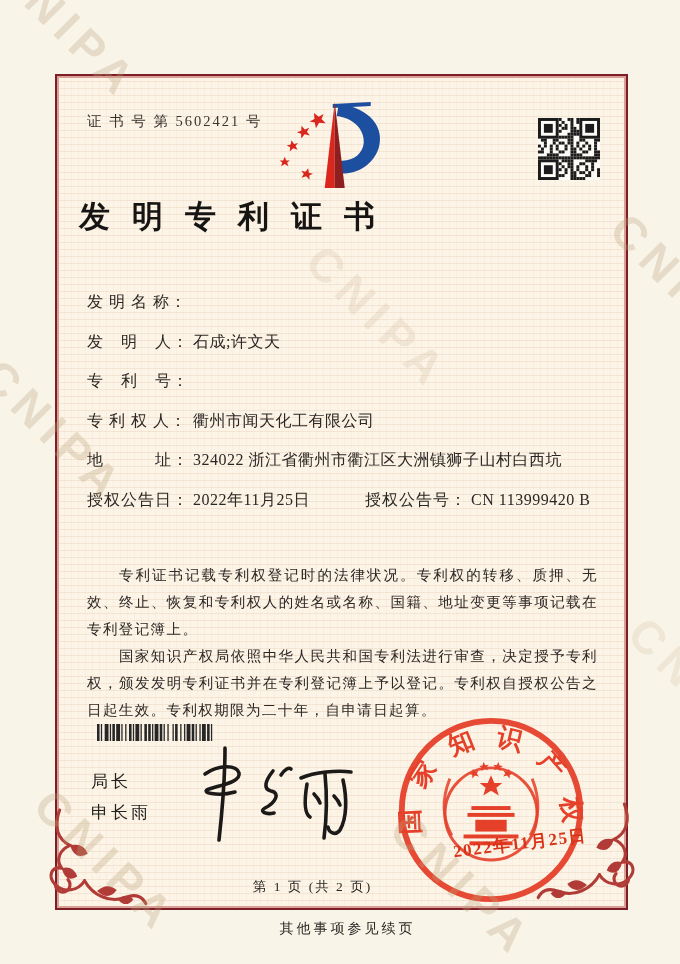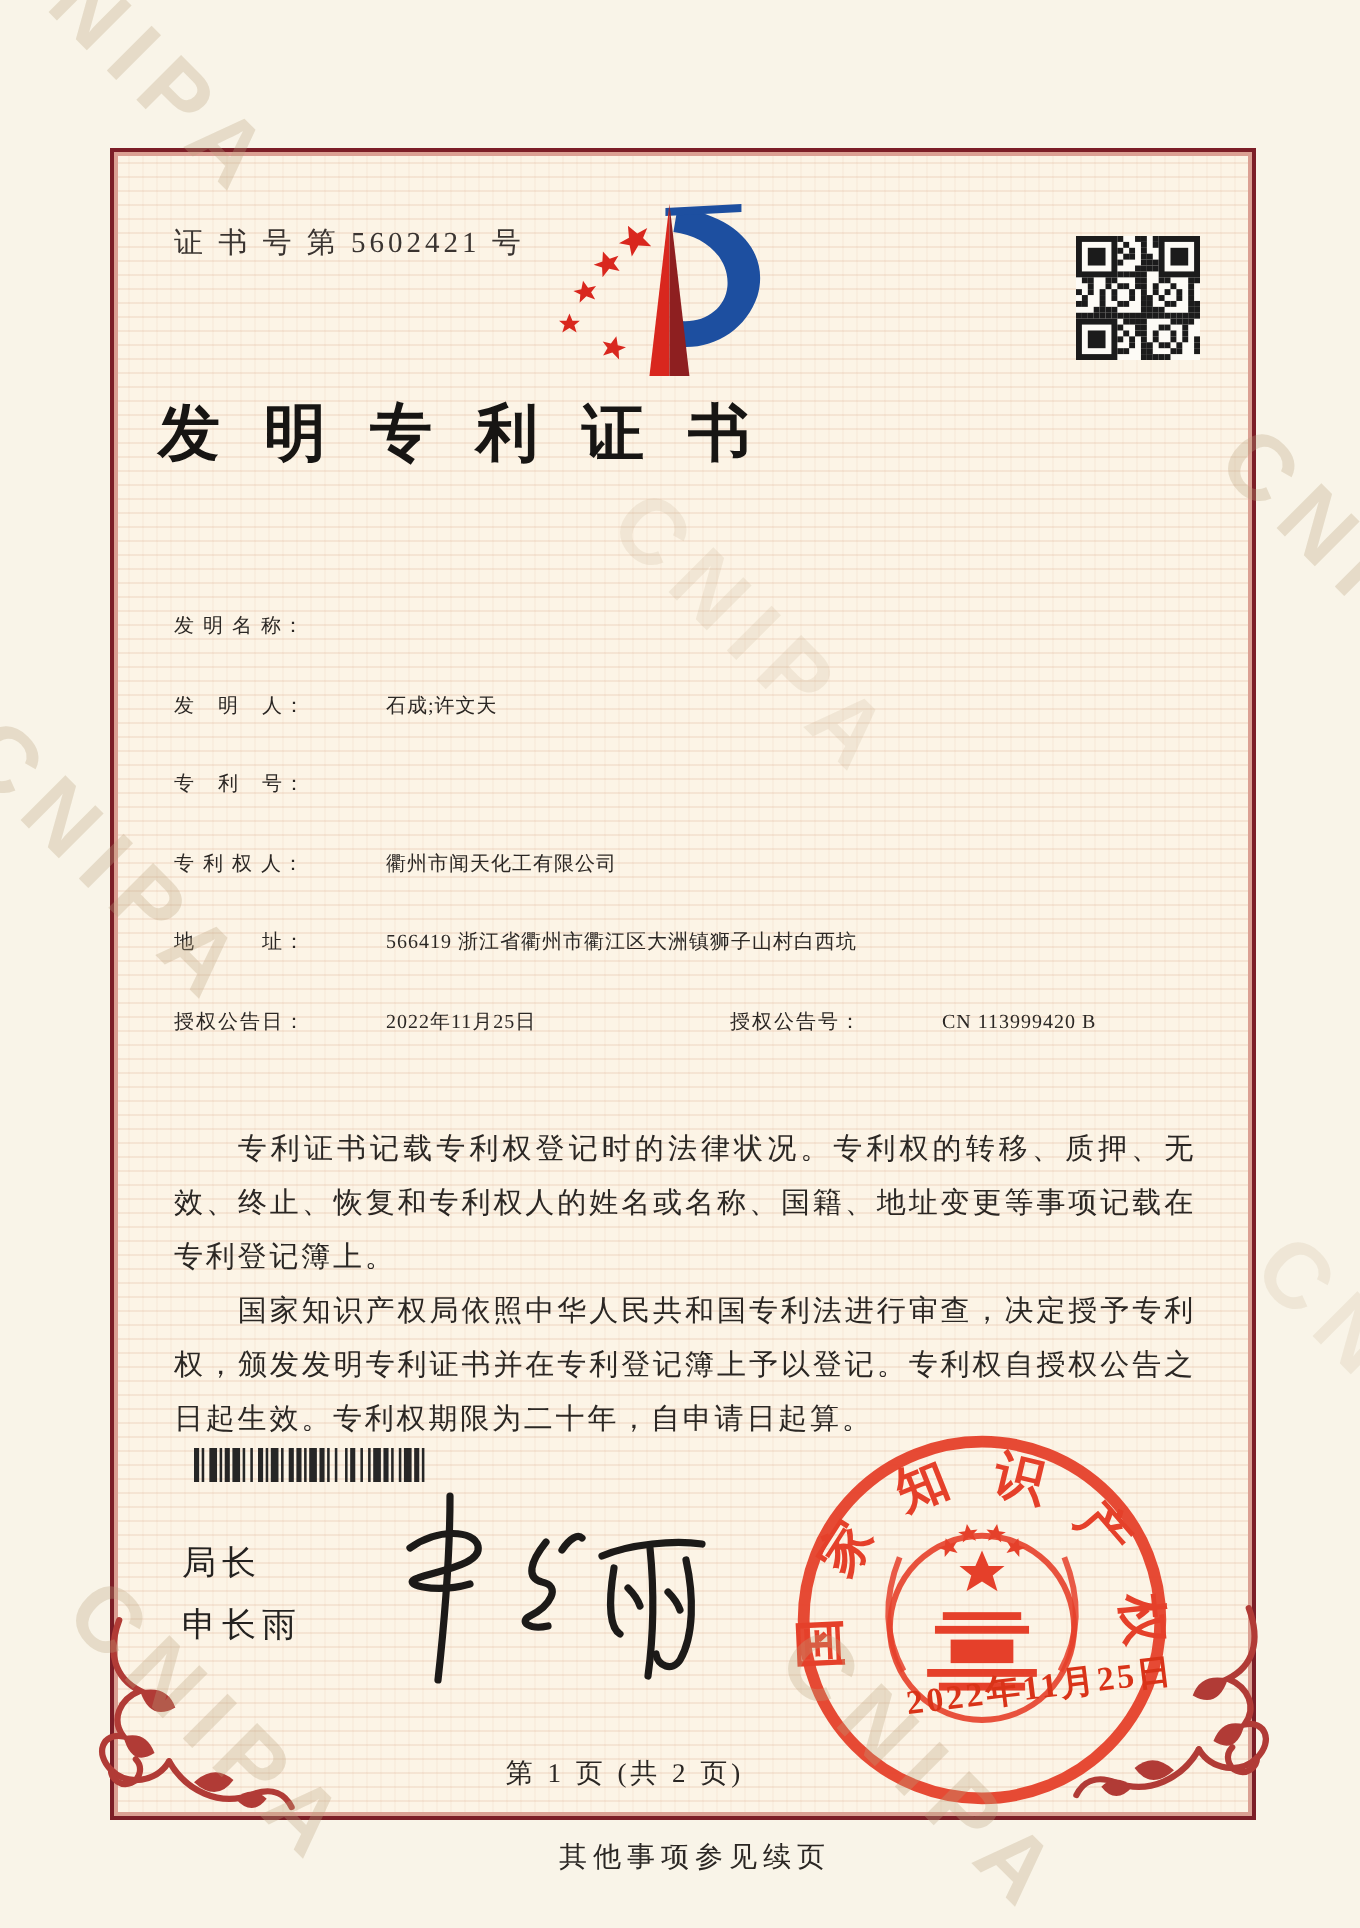--- a/index.html
+++ b/index.html
@@ -20,21 +20,21 @@
   }
   .frame-inner{position:absolute;inset:0;border:2px solid #dba093;pointer-events:none;}
   .certno{position:absolute;left:30px;top:36px;font-size:14.5px;letter-spacing:2px;color:#3a3431;}
   .logo{position:absolute;left:50%;top:24px;transform:translateX(-54%);}
   .qr{position:absolute;right:26px;top:42px;}
   .title{
     position:absolute;left:0;right:0;top:120px;text-align:left;
     font-size:31px;font-weight:700;letter-spacing:22px;padding-left:22px;color:#171513;
   }
   
-  .fields{position:absolute;left:30px;right:26px;top:214px;font-size:10px;color:#2b2724;margin-top:12px;}
+  .fields{position:absolute;left:30px;right:26px;top:214px;font-size:16px;color:#2b2724;}
   .row{display:flex;margin-bottom:16.5px;line-height:23px;white-space:pre-wrap;}
   .lbl{flex:0 0 106px;letter-spacing:1px;}
   .val{letter-spacing:0.5px;}
   .val2w{flex:0 0 172px;}
   
   .paras{position:absolute;left:30px;right:28px;top:486px;font-size:14.5px;line-height:27px;letter-spacing:1.4px;text-align:justify;color:#2b2724;}
   .paras p{margin:0;text-indent:2.2em;}
   .barcode{position:absolute;left:40px;top:648px;}
   
   .signer{position:absolute;left:34px;top:690px;font-size:17px;letter-spacing:3px;line-height:31px;color:#242220;}
@@ -268,21 +268,21 @@
     </div>
     <div class="row">
       <span class="lbl">专　利　号：</span>
     </div>
     <div class="row">
       <span class="lbl">专 利 权 人：</span>
       <span class="val">衢州市闻天化工有限公司</span>
     </div>
     <div class="row">
       <span class="lbl">地　　　址：</span>
-      <span class="val">566419 浙江省衢州市衢江区大洲镇狮子山村白西坑</span>
+      <span class="val">324022 浙江省衢州市衢江区大洲镇狮子山村白西坑</span>
     </div>
     <div class="row">
       <span class="lbl">授权公告日：</span>
       <span class="val val2w">2022年11月25日</span>
       <span class="lbl">授权公告号：</span>
       <span class="val">CN 113999420 B</span>
     </div>
   </div>
 
   <div class="paras">

